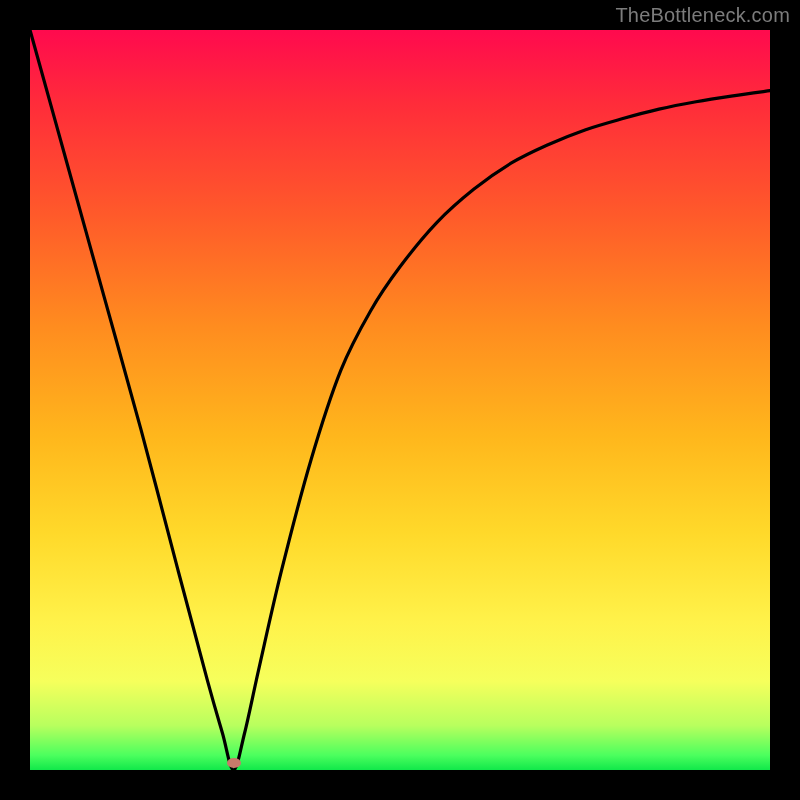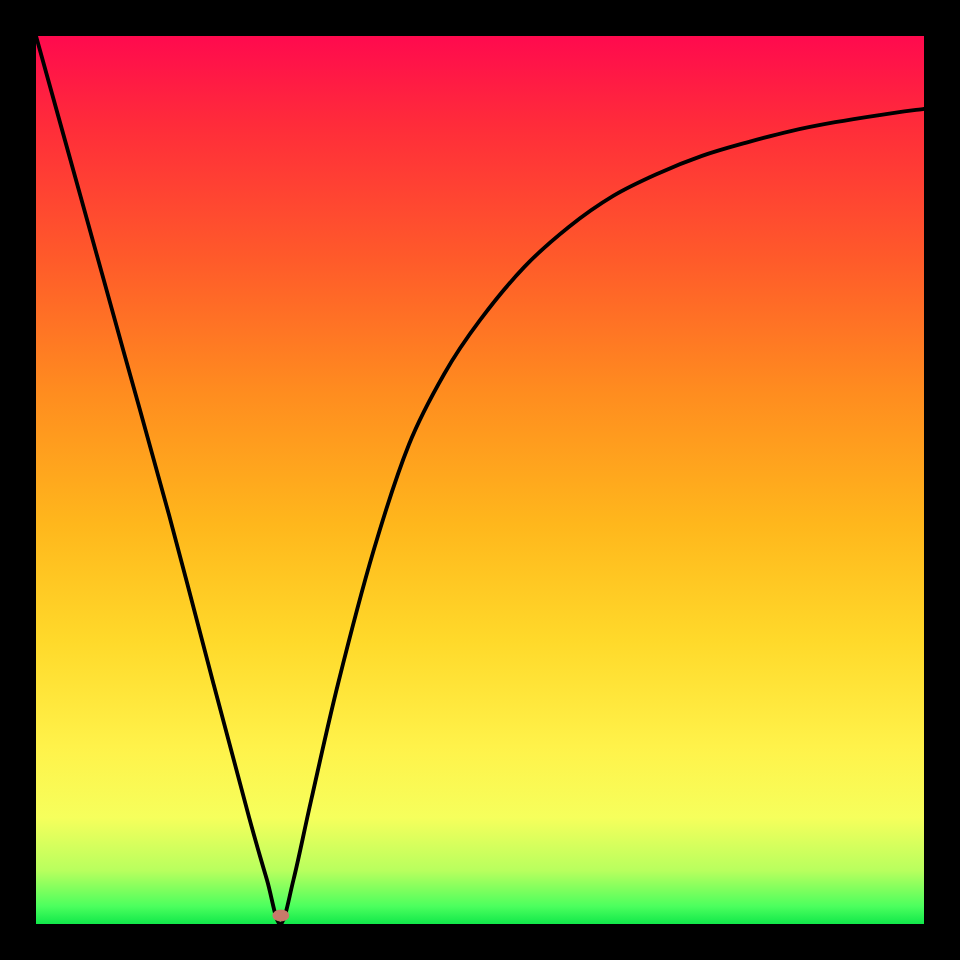--- a/index.html
+++ b/index.html
@@ -71,13 +71,14 @@
 
   <div class="plot-area">
 
     <svg class="curve" viewBox="0 0 740 740" preserveAspectRatio="none">
       <path id="curve-path" fill="none" stroke="#000" stroke-width="3.2" stroke-linecap="round" stroke-linejoin="round" d="M 0.00 0.00 C 6.17 22.20, 24.67 88.80, 37.00 133.20 C 49.33 177.60, 61.67 222.00, 74.00 266.40 C 86.33 310.80, 98.67 353.97, 111.00 399.60 C 123.33 445.23, 136.90 498.27, 148.00 540.20 C 159.10 582.13, 170.20 624.07, 177.60 651.20 C 185.00 678.33, 188.08 688.20, 192.40 703.00 C 196.72 717.80, 199.80 740.00, 203.50 740.00 C 207.20 740.00, 210.28 720.27, 214.60 703.00 C 218.92 685.73, 223.23 663.53, 229.40 636.40 C 235.57 609.27, 242.97 574.73, 251.60 540.20 C 260.23 505.67, 271.33 462.50, 281.20 429.20 C 291.07 395.90, 300.93 365.07, 310.80 340.40 C 320.67 315.73, 330.53 298.47, 340.40 281.20 C 350.27 263.93, 358.90 251.60, 370.00 236.80 C 381.10 222.00, 394.67 205.35, 407.00 192.40 C 419.33 179.45, 431.67 168.97, 444.00 159.10 C 456.33 149.23, 468.67 140.60, 481.00 133.20 C 493.33 125.80, 505.67 120.25, 518.00 114.70 C 530.33 109.15, 542.67 104.22, 555.00 99.90 C 567.33 95.58, 579.67 92.25, 592.00 88.80 C 604.33 85.35, 616.67 82.02, 629.00 79.18 C 641.33 76.34, 653.67 74.00, 666.00 71.78 C 678.33 69.56, 690.67 67.71, 703.00 65.86 C 715.33 64.01, 733.83 61.54, 740.00 60.68"></path>
     </svg>
 
     <div id="min-dot" class="dot" style="left: 27.5%; top: 99%;"></div>
   </div>
 
+  <div class="watermark">TheBottleneck.com</div>
 </div>
 
 </body></html>

